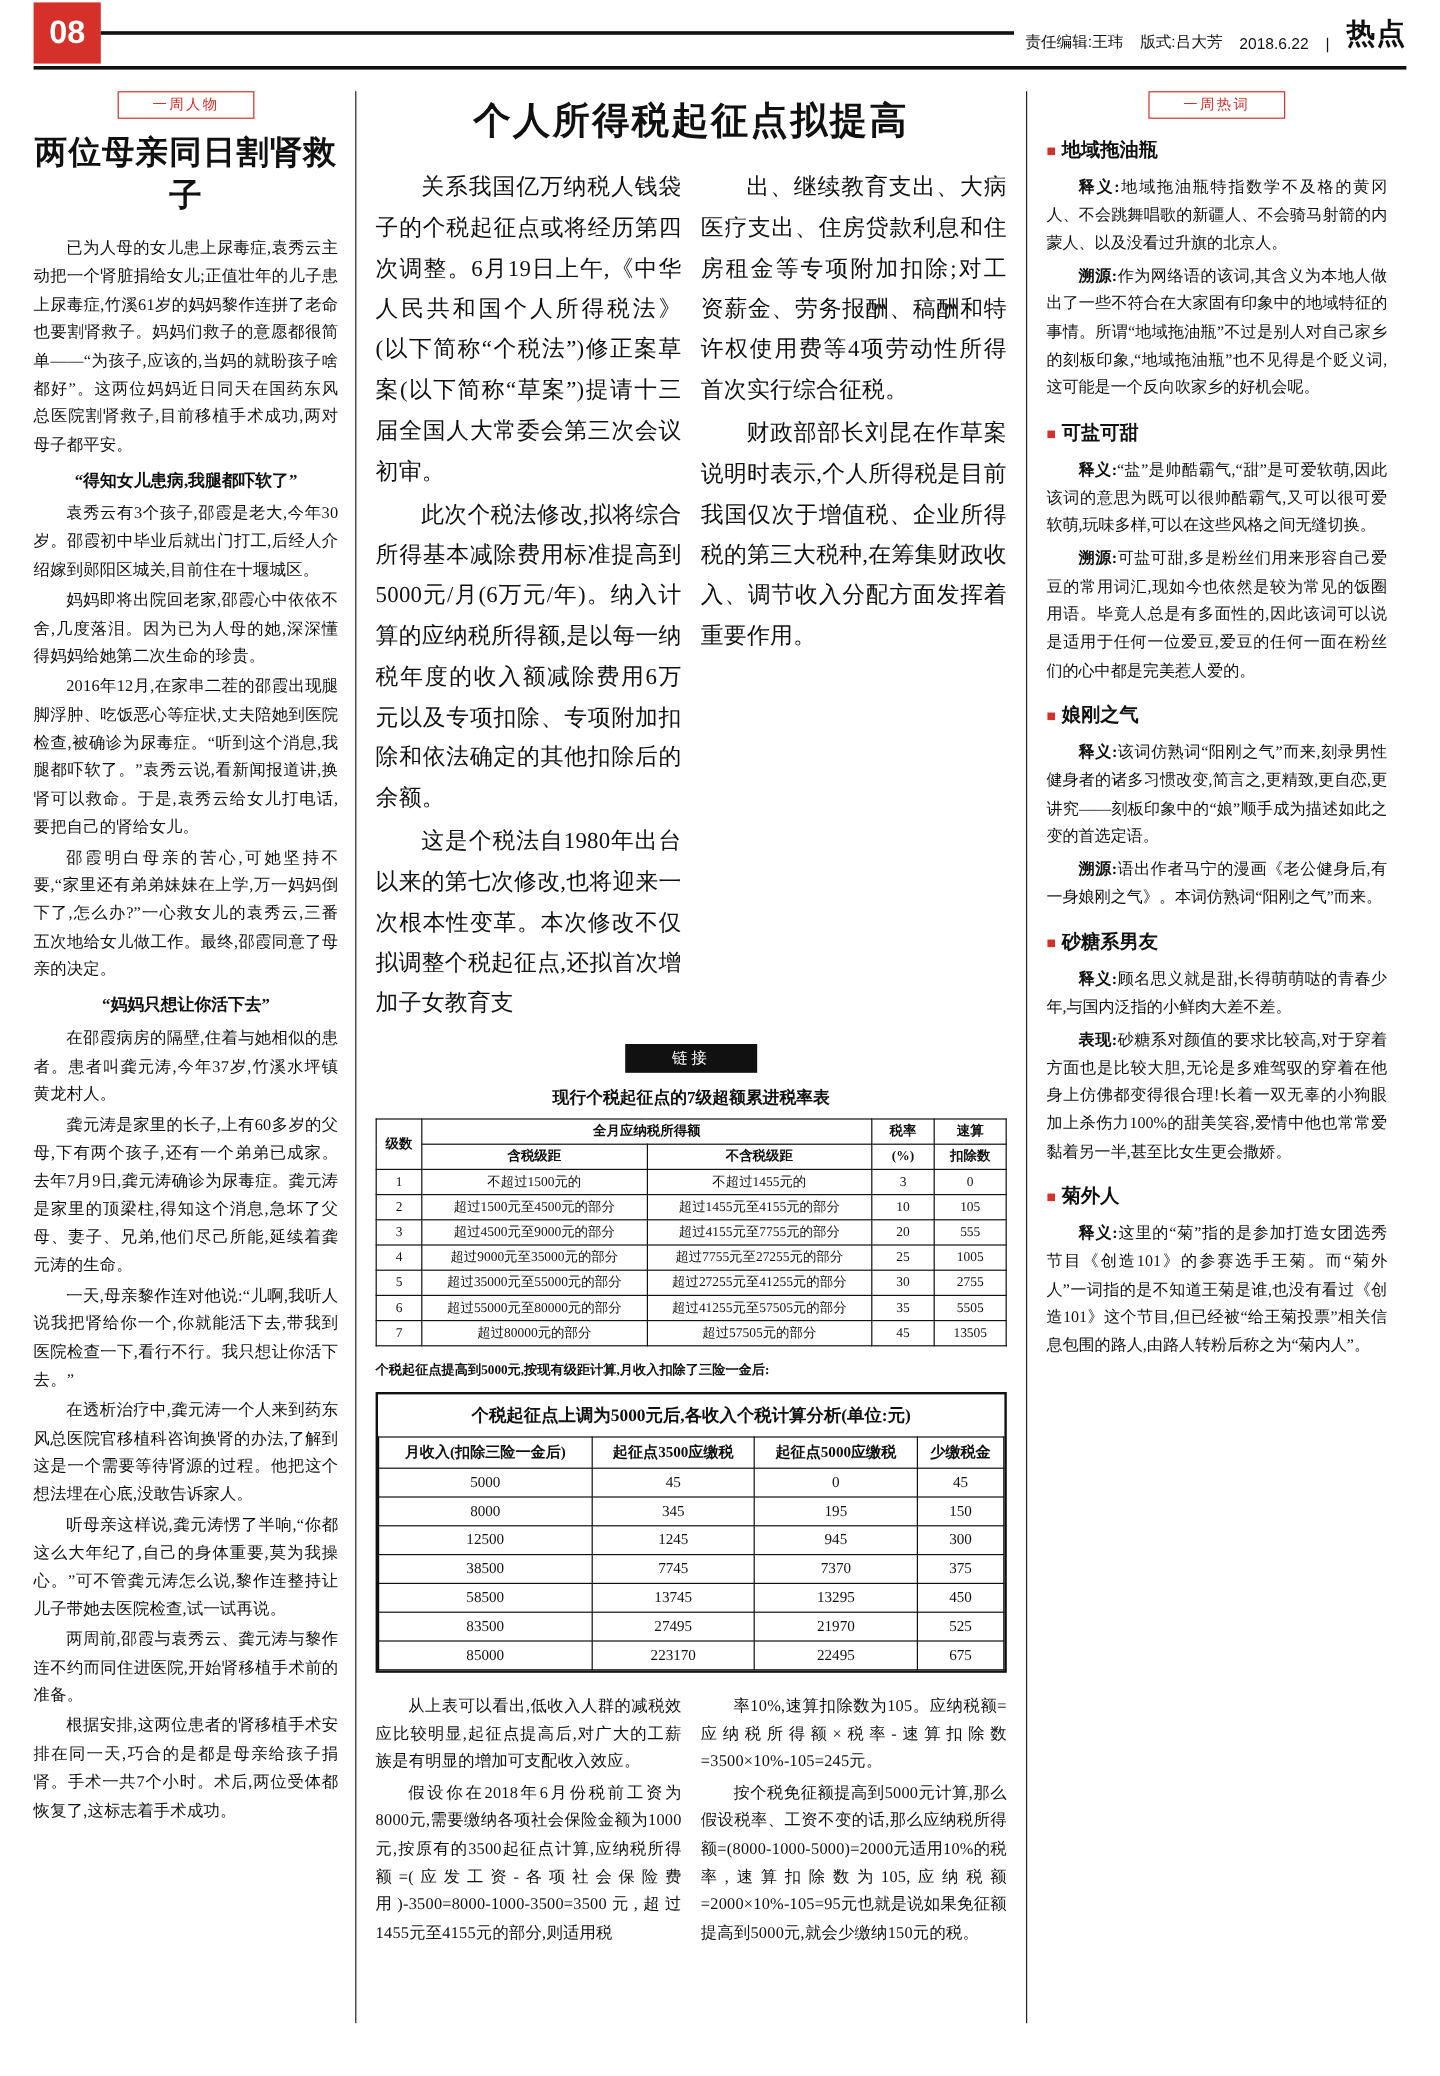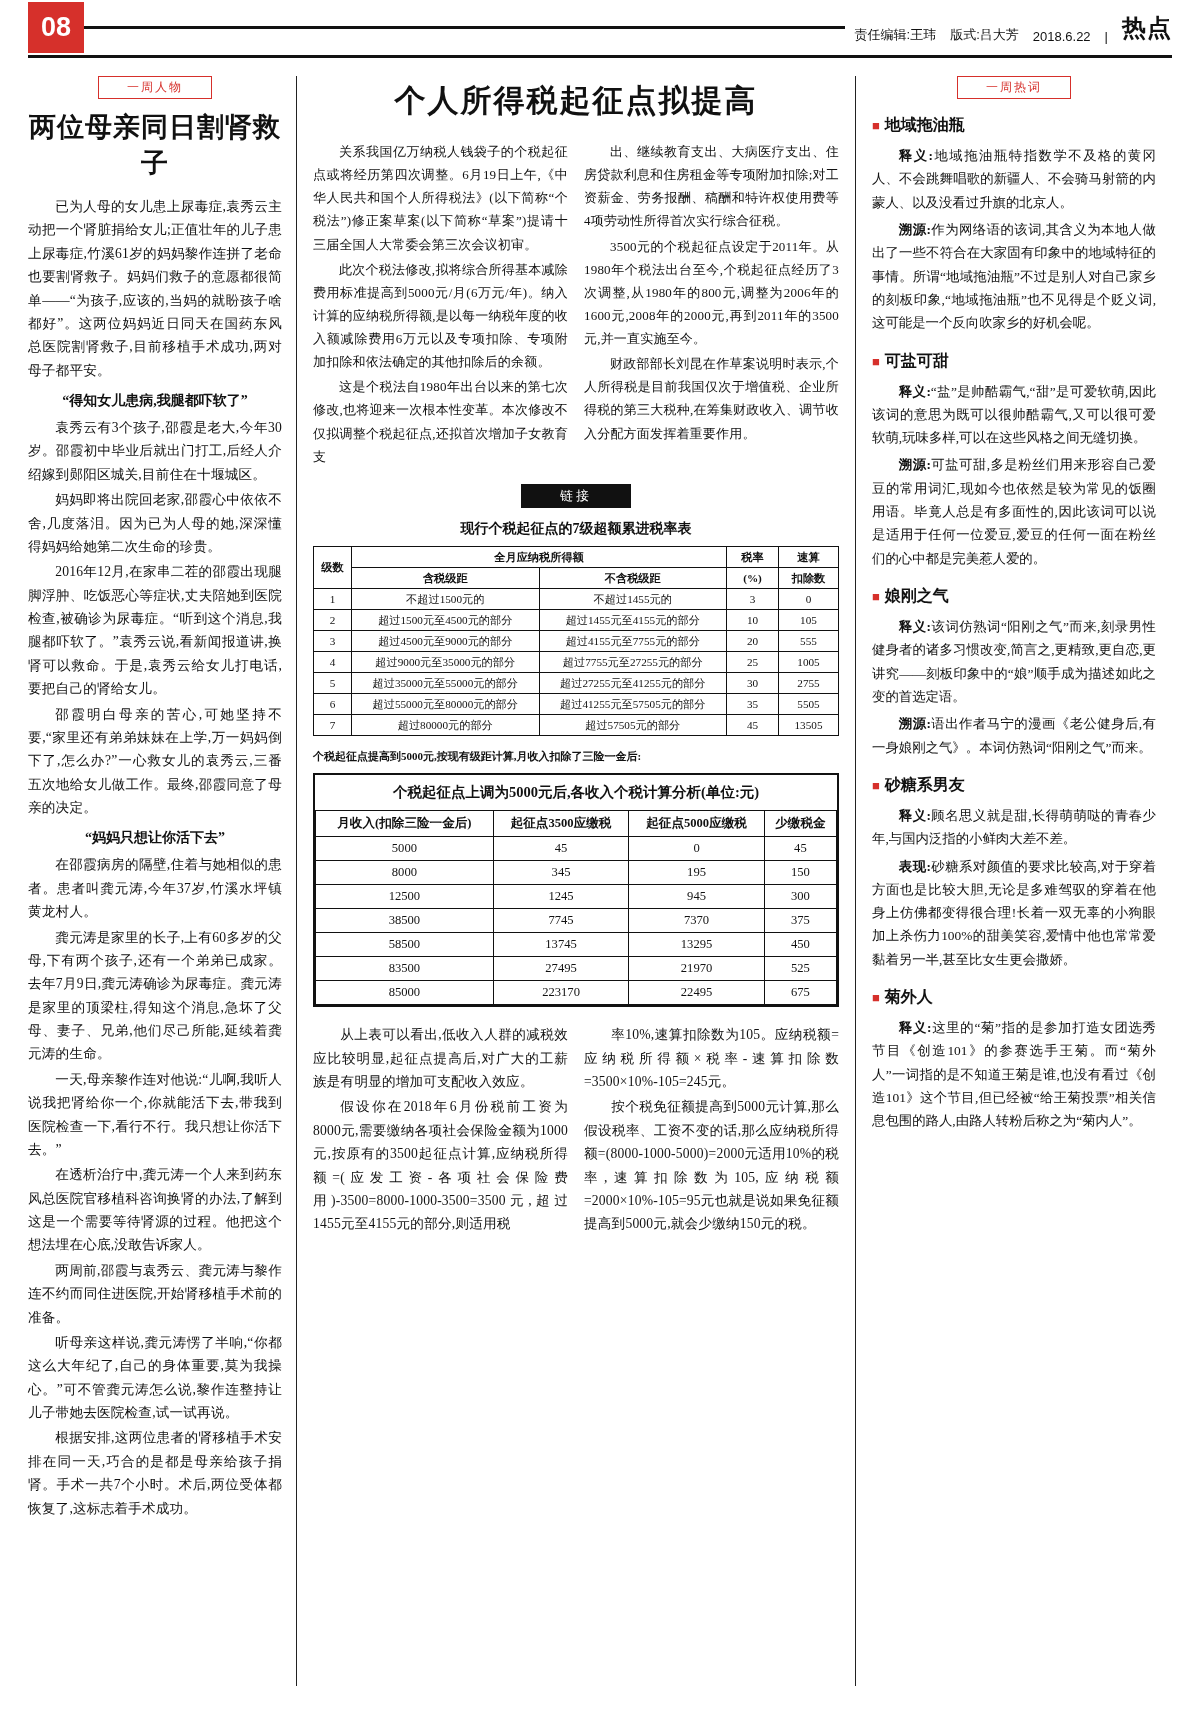--- a/index.html
+++ b/index.html
@@ -33,21 +33,21 @@
 
   .left-headline { font-size:27px; font-weight:bold; text-align:center; letter-spacing:1px; margin:6px 0 14px; font-family:"Liberation Serif", serif; }
 
   p.body { font-size:13.6px; line-height:1.72; text-align:justify; text-indent:2em; margin:0 0 2px; letter-spacing:0.2px; }
   .sub { font-size:14px; font-weight:bold; text-align:center; margin:10px 0 6px; }
 
   
   .mid-headline { font-size:31px; font-weight:bold; text-align:center; letter-spacing:2px; margin:4px 0 18px; }
   .mid-cols { display:flex; gap:16px; }
   .mid-cols .c { flex:1; }
-  .mid-cols p.body { font-size:13px; line-height:1.78; }
+  .mid-cols p.body { font-size:19px; line-height:1.78; }
 
   .link-bar { margin:14px auto 12px; width:110px; background:#111; color:#fff; text-align:center; font-family:Liberation Mono, monospace; font-size:13px; padding:3px 0; letter-spacing:3px; }
 
   .tbl-title { text-align:center; font-weight:bold; font-size:14px; margin:12px 0 8px; }
   table.rate { width:100%; border-collapse:collapse; font-size:11.2px; }
   table.rate th, table.rate td { border:1px solid #111; padding:3px 4px; text-align:center; line-height:1.25; }
   table.rate td.left { text-align:center; }
   .note { font-size:11px; font-weight:bold; margin:12px 0 8px; line-height:1.6; }
 
   .calc-box { border:2px solid #111; padding:0; }
@@ -94,37 +94,36 @@
       <div class="sub">“得知女儿患病,我腿都吓软了”</div>
       <p class="body">袁秀云有3个孩子,邵霞是老大,今年30岁。邵霞初中毕业后就出门打工,后经人介绍嫁到郧阳区城关,目前住在十堰城区。</p>
       <p class="body">妈妈即将出院回老家,邵霞心中依依不舍,几度落泪。因为已为人母的她,深深懂得妈妈给她第二次生命的珍贵。</p>
       <p class="body">2016年12月,在家串二茬的邵霞出现腿脚浮肿、吃饭恶心等症状,丈夫陪她到医院检查,被确诊为尿毒症。“听到这个消息,我腿都吓软了。”袁秀云说,看新闻报道讲,换肾可以救命。于是,袁秀云给女儿打电话,要把自己的肾给女儿。</p>
       <p class="body">邵霞明白母亲的苦心,可她坚持不要,“家里还有弟弟妹妹在上学,万一妈妈倒下了,怎么办?”一心救女儿的袁秀云,三番五次地给女儿做工作。最终,邵霞同意了母亲的决定。</p>
       <div class="sub">“妈妈只想让你活下去”</div>
       <p class="body">在邵霞病房的隔壁,住着与她相似的患者。患者叫龚元涛,今年37岁,竹溪水坪镇黄龙村人。</p>
       <p class="body">龚元涛是家里的长子,上有60多岁的父母,下有两个孩子,还有一个弟弟已成家。去年7月9日,龚元涛确诊为尿毒症。龚元涛是家里的顶梁柱,得知这个消息,急坏了父母、妻子、兄弟,他们尽己所能,延续着龚元涛的生命。</p>
       <p class="body">一天,母亲黎作连对他说:“儿啊,我听人说我把肾给你一个,你就能活下去,带我到医院检查一下,看行不行。我只想让你活下去。”</p>
       <p class="body">在透析治疗中,龚元涛一个人来到药东风总医院官移植科咨询换肾的办法,了解到这是一个需要等待肾源的过程。他把这个想法埋在心底,没敢告诉家人。</p>
+      <p class="body">听母亲这样说,龚元涛愣了半响,“你都这么大年纪了,自己的身体重要,莫为我操心。”可不管龚元涛怎么说,黎作连整持让儿子带她去医院检查,试一试再说。</p>
       <p class="body">两周前,邵霞与袁秀云、龚元涛与黎作连不约而同住进医院,开始肾移植手术前的准备。</p>
-      <p class="body">听母亲这样说,龚元涛愣了半响,“你都这么大年纪了,自己的身体重要,莫为我操心。”可不管龚元涛怎么说,黎作连整持让儿子带她去医院检查,试一试再说。</p>
       <p class="body">根据安排,这两位患者的肾移植手术安排在同一天,巧合的是都是母亲给孩子捐肾。手术一共7个小时。术后,两位受体都恢复了,这标志着手术成功。</p>
     </div>
 
     <div class="col-mid">
       <div class="mid-headline">个人所得税起征点拟提高</div>
 
       <div class="mid-cols">
         <div class="c">
           <p class="body">关系我国亿万纳税人钱袋子的个税起征点或将经历第四次调整。6月19日上午,《中华人民共和国个人所得税法》(以下简称“个税法”)修正案草案(以下简称“草案”)提请十三届全国人大常委会第三次会议初审。</p>
           <p class="body">此次个税法修改,拟将综合所得基本减除费用标准提高到5000元/月(6万元/年)。纳入计算的应纳税所得额,是以每一纳税年度的收入额减除费用6万元以及专项扣除、专项附加扣除和依法确定的其他扣除后的余额。</p>
           <p class="body">这是个税法自1980年出台以来的第七次修改,也将迎来一次根本性变革。本次修改不仅拟调整个税起征点,还拟首次增加子女教育支</p>
         </div>
         <div class="c">
           <p class="body">出、继续教育支出、大病医疗支出、住房贷款利息和住房租金等专项附加扣除;对工资薪金、劳务报酬、稿酬和特许权使用费等4项劳动性所得首次实行综合征税。</p>
-          <p class="body">3500元的个税起征点设定于2011年。从1980年个税法出台至今,个税起征点经历了3次调整,从1980年的800元,调整为2006年的1600元,2008年的2000元,再到2011年的3500元,并一直实施至今。</p>
           <p class="body">财政部部长刘昆在作草案说明时表示,个人所得税是目前我国仅次于增值税、企业所得税的第三大税种,在筹集财政收入、调节收入分配方面发挥着重要作用。</p>
         </div>
       </div>
 
       <div class="link-bar">链接</div>
 
       <div class="tbl-title">现行个税起征点的7级超额累进税率表</div>
       <table class="rate">
         <thead>
           <tr>

